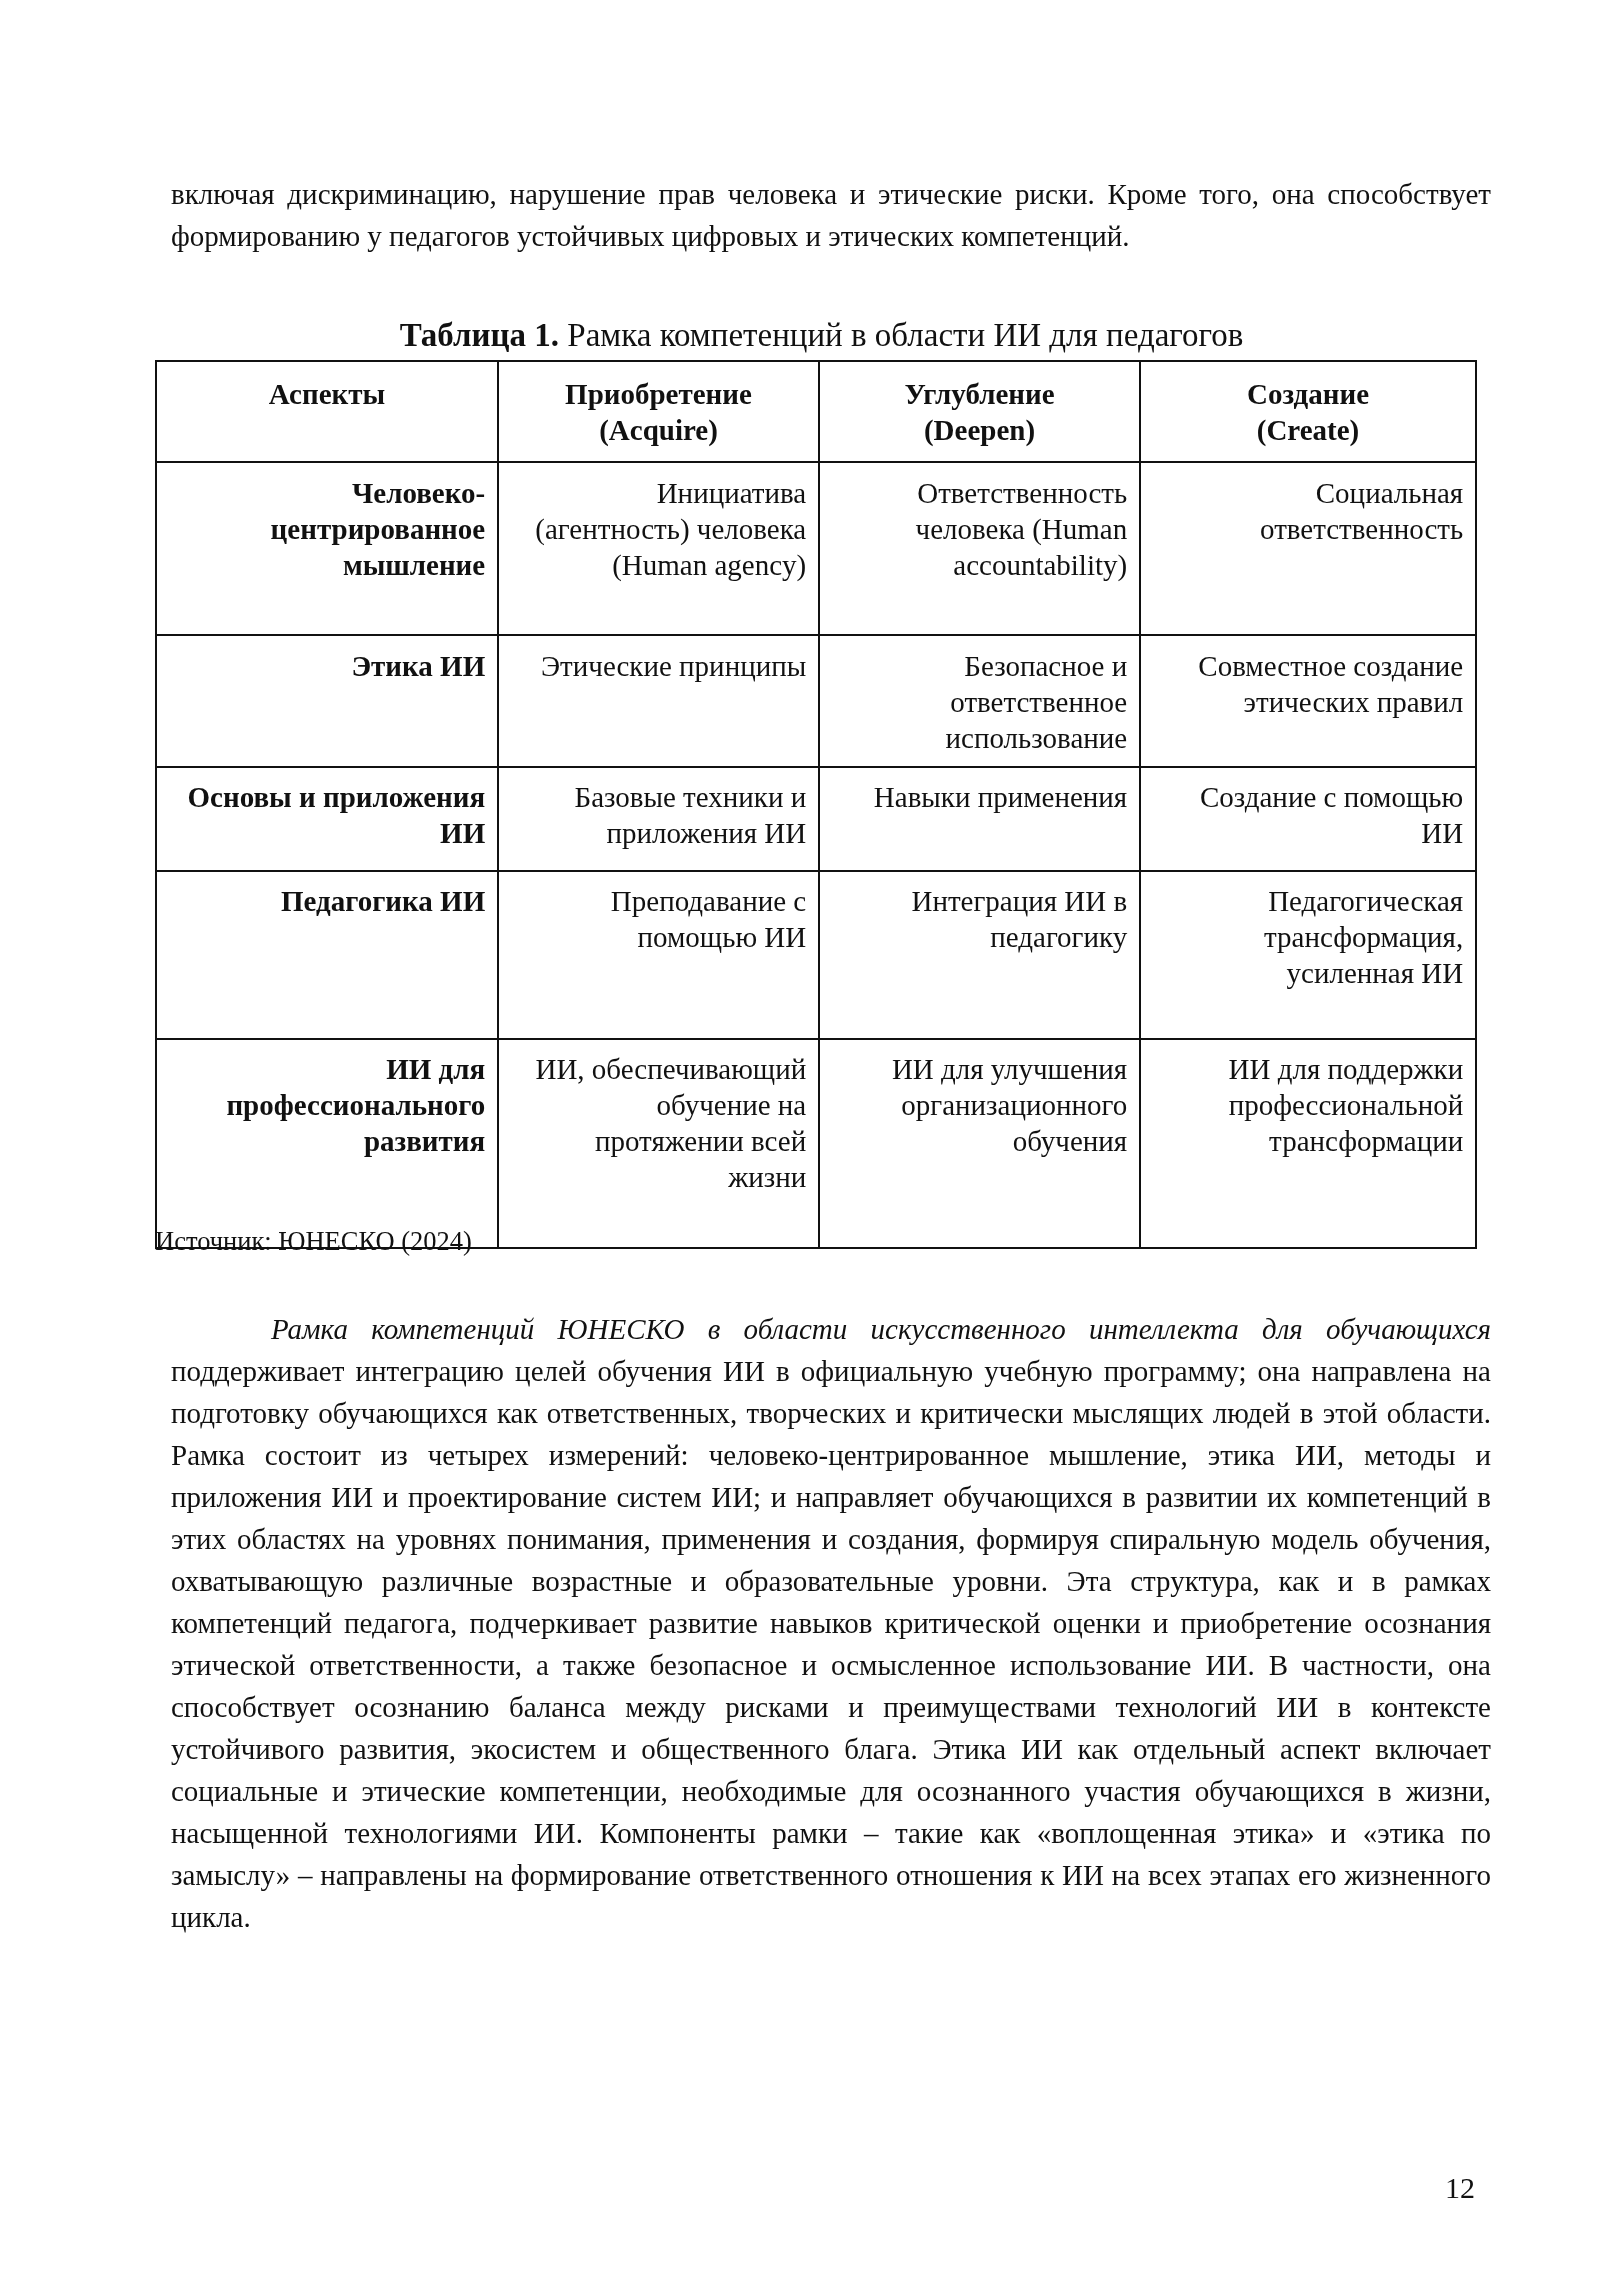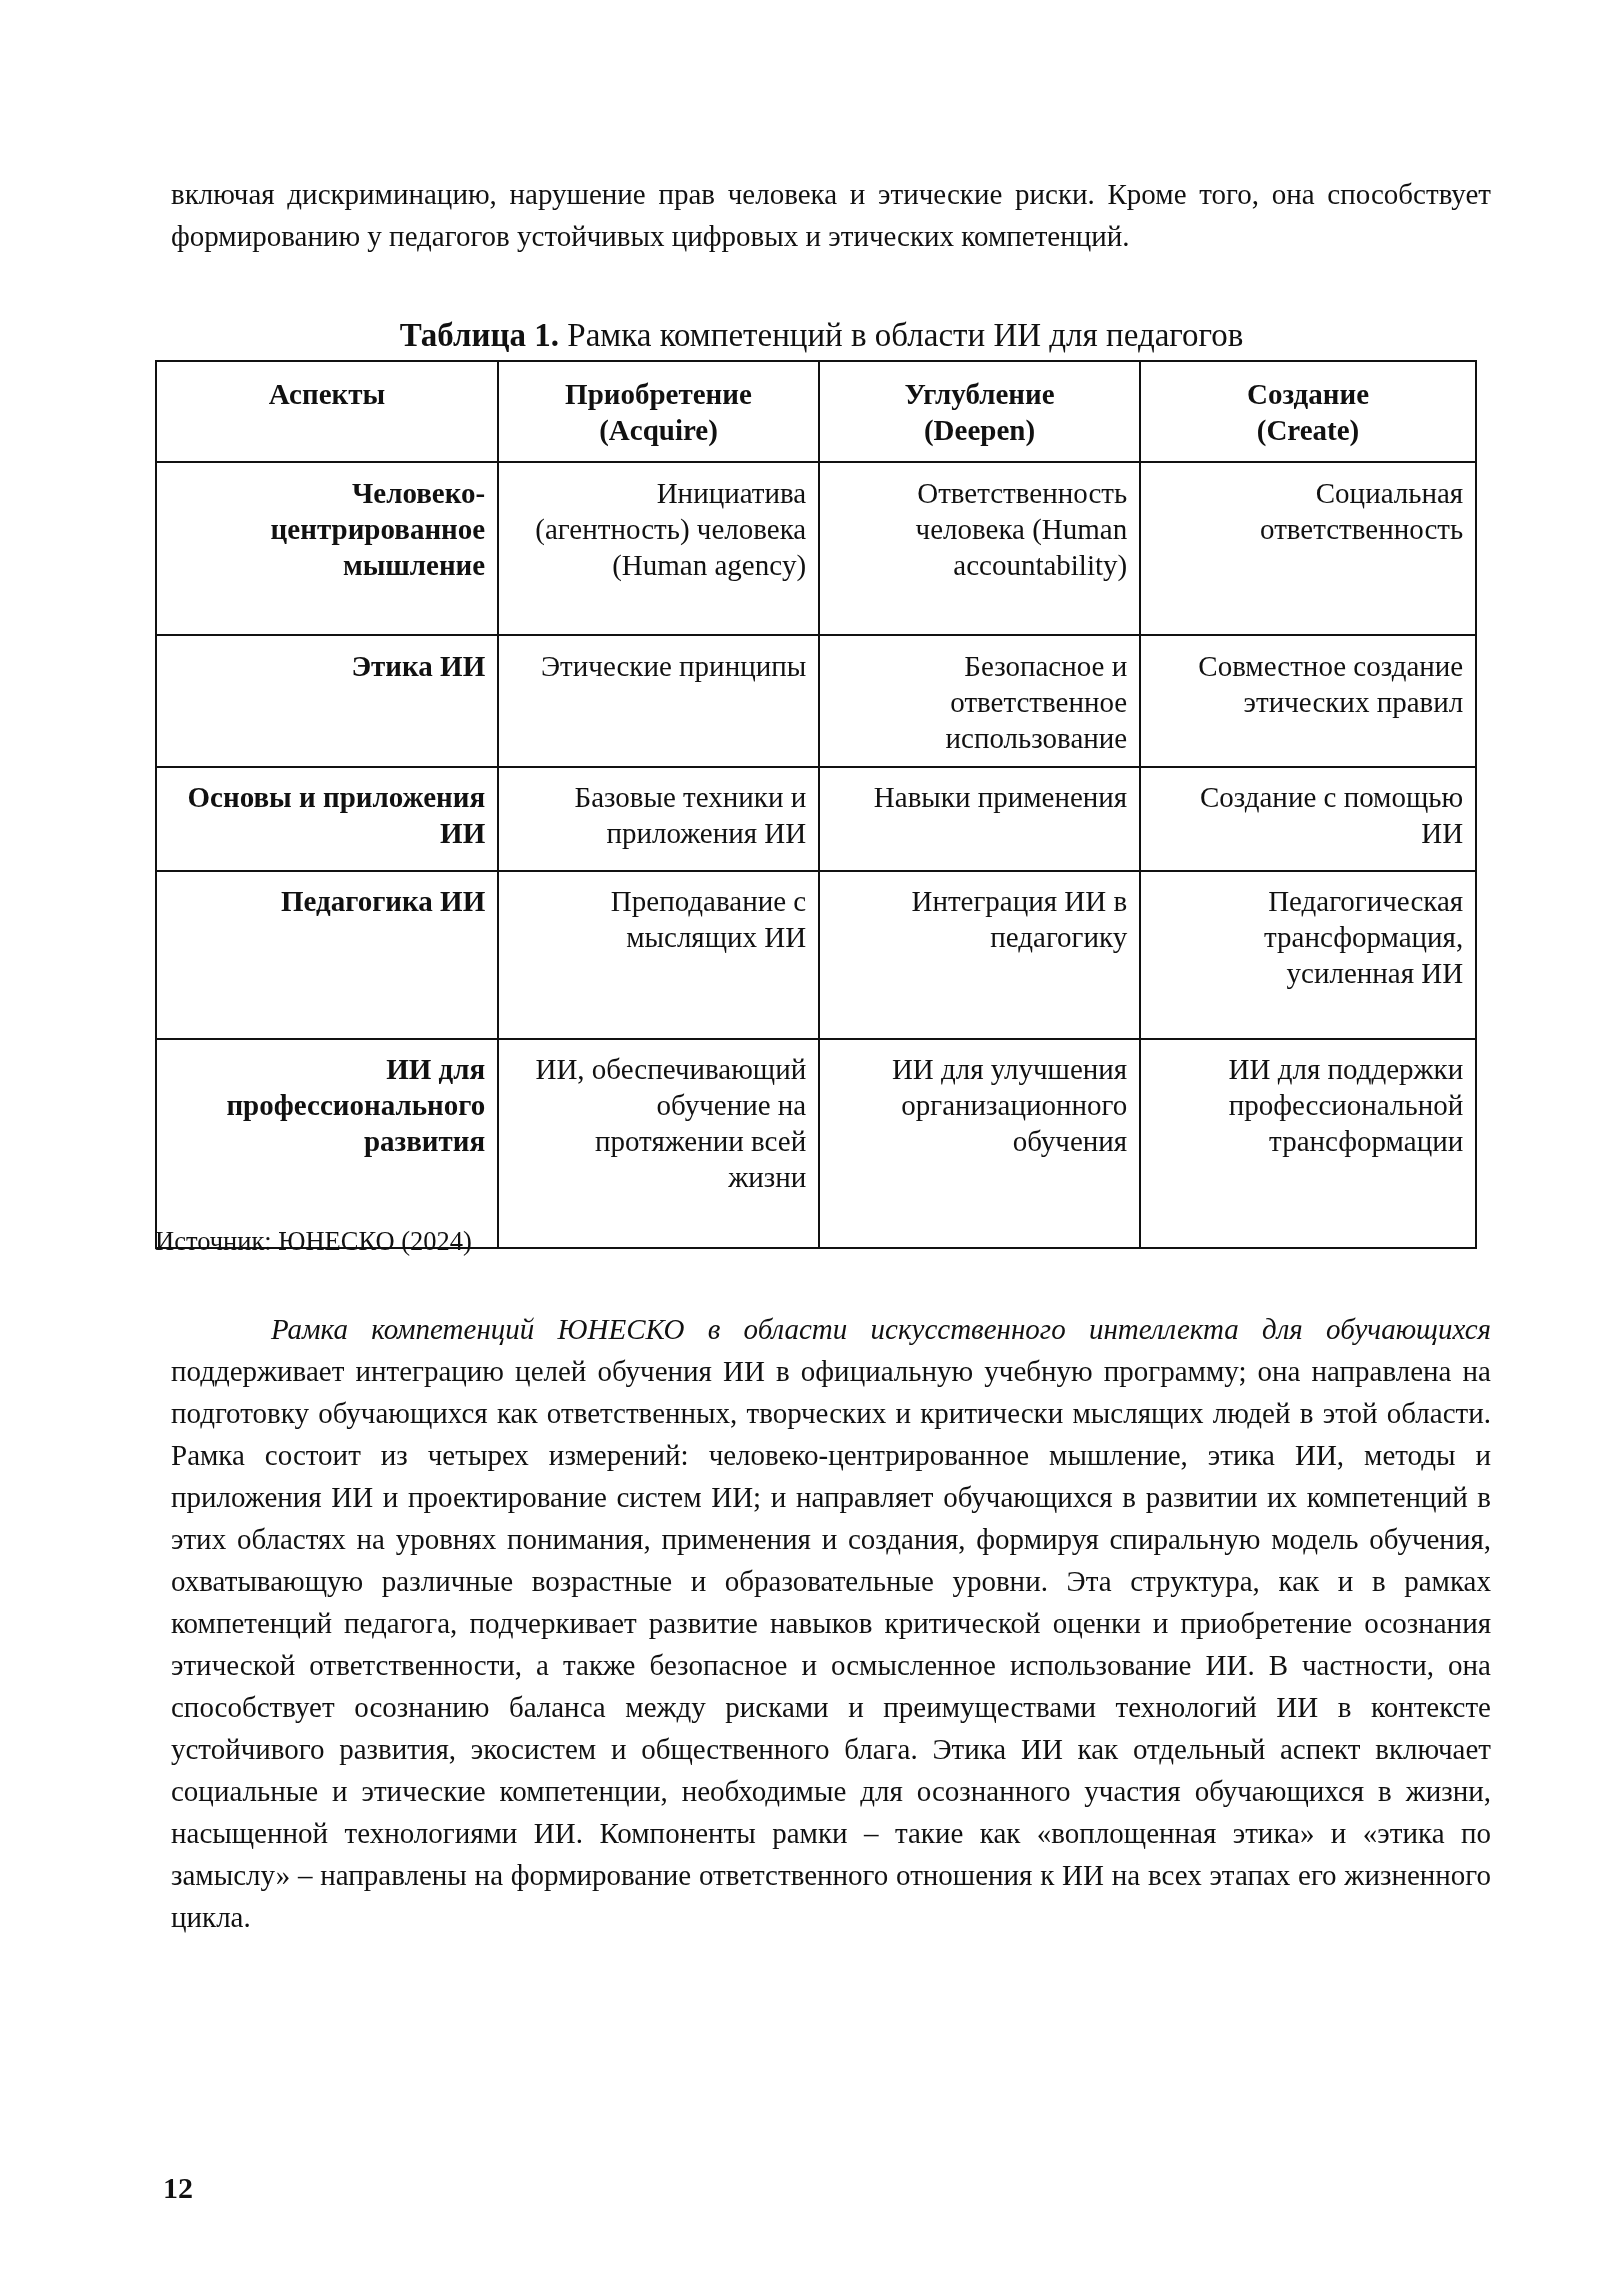--- a/index.html
+++ b/index.html
@@ -17,22 +17,22 @@
            font-size: 29px; line-height: 36px; text-align: right; font-weight: normal; }
   th { font-weight: bold; text-align: center; padding-top: 13.7px; }
   td.aspect { font-weight: bold; }
   col.c1 { width: 342px; } col.c2 { width: 321px; } col.c3 { width: 321px; } col.c4 { width: 336px; }
   tr.h { height: 101px; }
   tr.r1 { height: 173px; } tr.r2 { height: 96px; } tr.r3 { height: 104px; }
   tr.r4 { height: 168px; } tr.r5 { height: 209px; }
   #source { position: absolute; top: 1225px; left: 0; font-size: 26.5px; line-height: 33px; }
   #body { position: absolute; top: 1292px; left: 0; width: 1320px; }
   .indent { display: inline-block; width: 100px; }
-  #pagenum { position: absolute; top: 2171px; left: 8px; width: 1320px; text-align: left;
-             font-size: 30px; font-weight: bold; }
+  #pagenum { position: absolute; top: 2171px; left: 0; width: 1320px; text-align: right;
+             font-size: 30px; }
   .it { font-style: italic; }
 </style>
 </head>
 <body>
 
 <div class="page">
 
   <p id="intro" class="para">включая дискриминацию, нарушение прав человека и этические риски. Кроме того, она способствует формированию у педагогов устойчивых цифровых и этических компетенций.</p>
 
   <div id="caption">
@@ -68,21 +68,21 @@
         <td>Совместное создание этических правил</td>
       </tr>
       <tr class="r3">
         <td class="aspect">Основы и приложения ИИ</td>
         <td>Базовые техники и приложения ИИ</td>
         <td>Навыки применения</td>
         <td>Создание с помощью ИИ</td>
       </tr>
       <tr class="r4">
         <td class="aspect">Педагогика ИИ</td>
-        <td>Преподавание с мыслящих ИИ</td>
+        <td>Преподавание с помощью ИИ</td>
         <td>Интеграция ИИ в педагогику</td>
         <td>Педагогическая трансформация, усиленная ИИ</td>
       </tr>
       <tr class="r5">
         <td class="aspect">ИИ для профессионального развития</td>
         <td>ИИ, обеспечивающий обучение на протяжении всей жизни</td>
         <td>ИИ для улучшения организационного обучения</td>
         <td>ИИ для поддержки профессиональной трансформации</td>
       </tr>
     </tbody>

